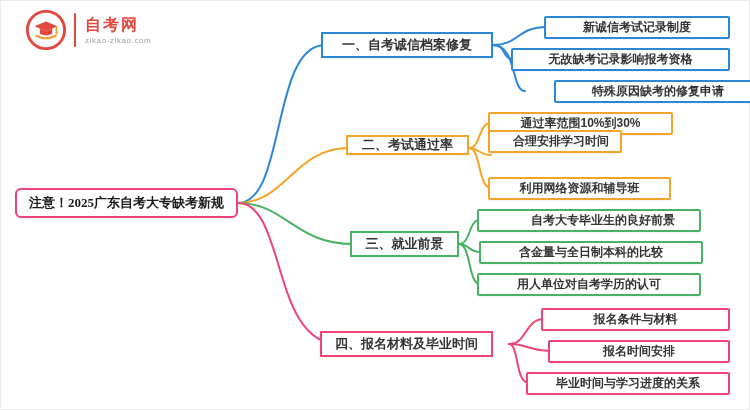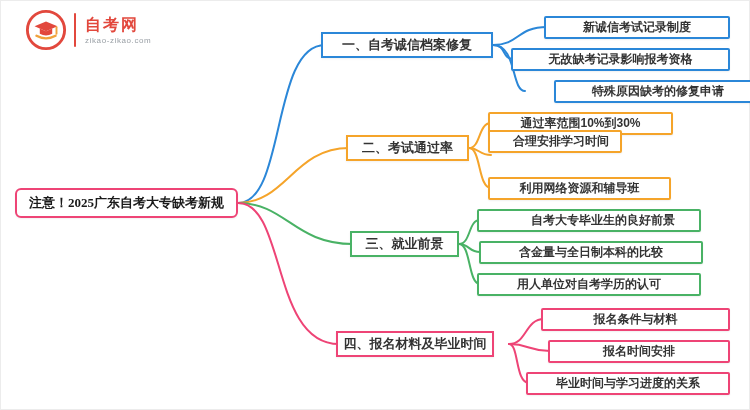--- a/index.html
+++ b/index.html
@@ -69,28 +69,28 @@
     </div>
   </div>
 
   <div class="node root" style="left: 14px; top: 187px; width: 223px; height: 30px; border-color: rgb(238, 68, 118); font-family: Liberation Serif, serif;">注意！2025广东自考大专缺考新规</div>
 
   <div class="node branch" style="left: 320px; top: 31px; width: 172px; height: 26px; border-color: rgb(43, 135, 216);">一、自考诚信档案修复</div>
   <div class="node child" style="left: 543px; top: 15px; width: 186px; height: 23px; border-color: rgb(43, 135, 216);">新诚信考试记录制度</div>
   <div class="node child" style="left: 510px; top: 47px; width: 219px; height: 23px; border-color: rgb(43, 135, 216);">无故缺考记录影响报考资格</div>
   <div class="node child" style="left: 521px; top: 79px; width: 208px; height: 23px; border-color: rgb(43, 135, 216); margin-left: 32px;">特殊原因缺考的修复申请</div>
 
-  <div class="node branch" style="left: 345px; top: 134px; width: 123px; height: 26px; border-color: rgb(245, 164, 42);">二、考试通过率</div>
+  <div class="node branch" style="left: 345px; top: 134px; width: 123px; height: 20px; border-color: rgb(245, 164, 42);">二、考试通过率</div>
   <div class="node child" style="left: 487px; top: 111px; width: 185px; height: 23px; border-color: rgb(245, 164, 42);">通过率范围10%到30%</div>
   <div class="node child" style="left: 487px; top: 129px; width: 134px; height: 23px; border-color: rgb(245, 164, 42); padding-left: 12px;">合理安排学习时间</div>
   <div class="node child" style="left: 487px; top: 176px; width: 183px; height: 23px; border-color: rgb(245, 164, 42);">利用网络资源和辅导班</div>
 
   <div class="node branch" style="left: 349px; top: 230px; width: 109px; height: 26px; border-color: rgb(73, 178, 101);">三、就业前景</div>
   <div class="node child" style="left: 476px; top: 208px; width: 224px; height: 23px; border-color: rgb(73, 178, 101); padding-left: 28px;">自考大专毕业生的良好前景</div>
   <div class="node child" style="left: 478px; top: 240px; width: 224px; height: 23px; border-color: rgb(73, 178, 101);">含金量与全日制本科的比较</div>
   <div class="node child" style="left: 476px; top: 272px; width: 224px; height: 23px; border-color: rgb(73, 178, 101);">用人单位对自考学历的认可</div>
 
-  <div class="node branch" style="left: 335px; top: 330px; width: 158px; height: 26px; border-color: rgb(238, 68, 118);">四、报名材料及毕业时间</div>
+  <div class="node branch" style="left: 319px; top: 330px; width: 173px; height: 26px; border-color: rgb(238, 68, 118);">四、报名材料及毕业时间</div>
   <div class="node child" style="left: 540px; top: 307px; width: 189px; height: 23px; border-color: rgb(238, 68, 118);">报名条件与材料</div>
   <div class="node child" style="left: 547px; top: 339px; width: 182px; height: 23px; border-color: rgb(238, 68, 118);">报名时间安排</div>
   <div class="node child" style="left: 525px; top: 371px; width: 204px; height: 23px; border-color: rgb(238, 68, 118);">毕业时间与学习进度的关系</div>
 
 </div>
 
 </body></html>

